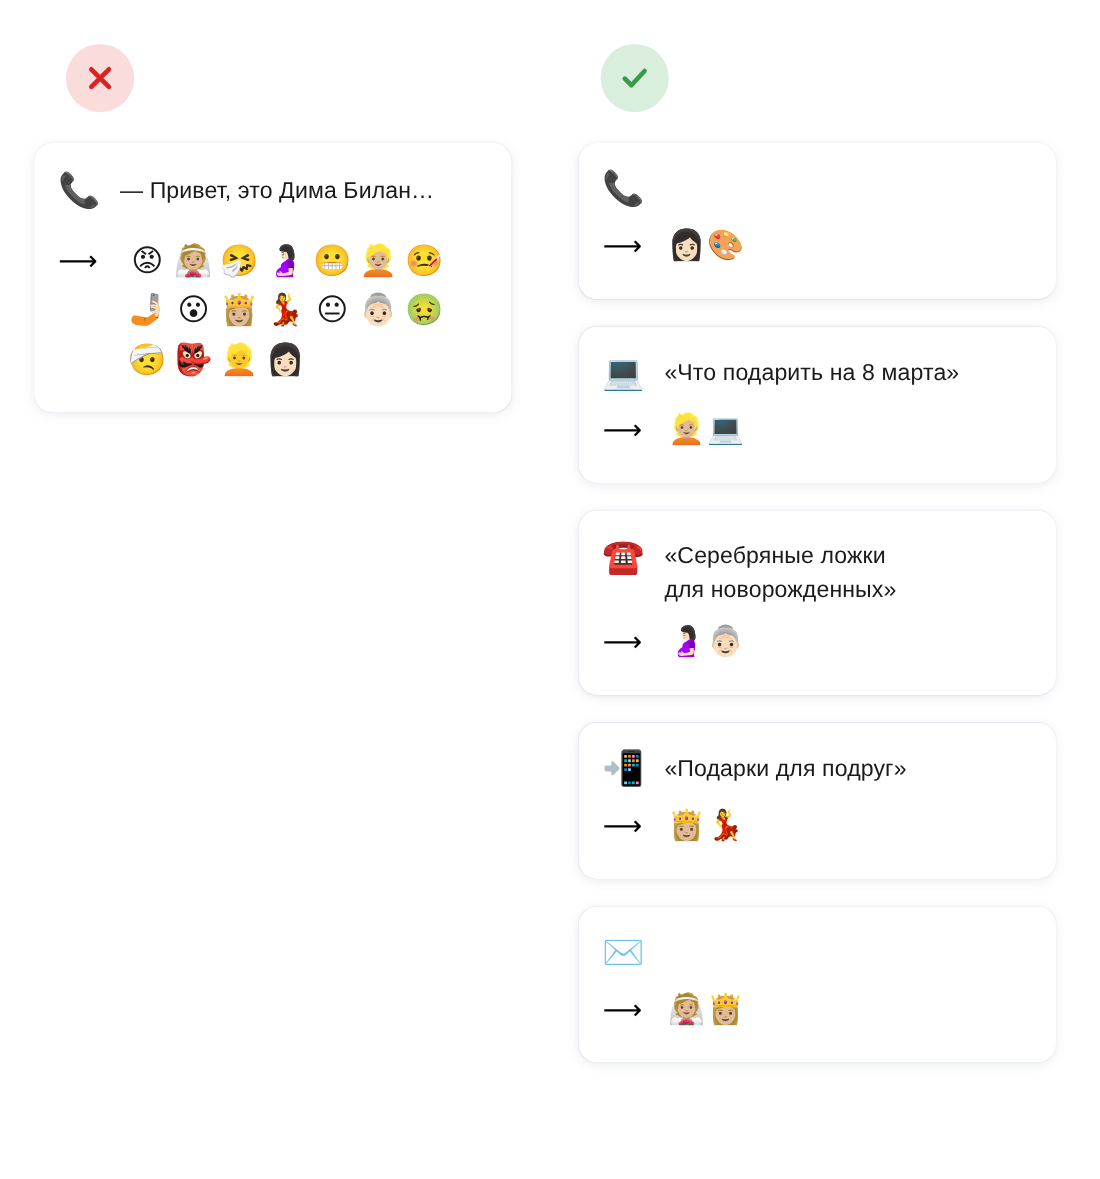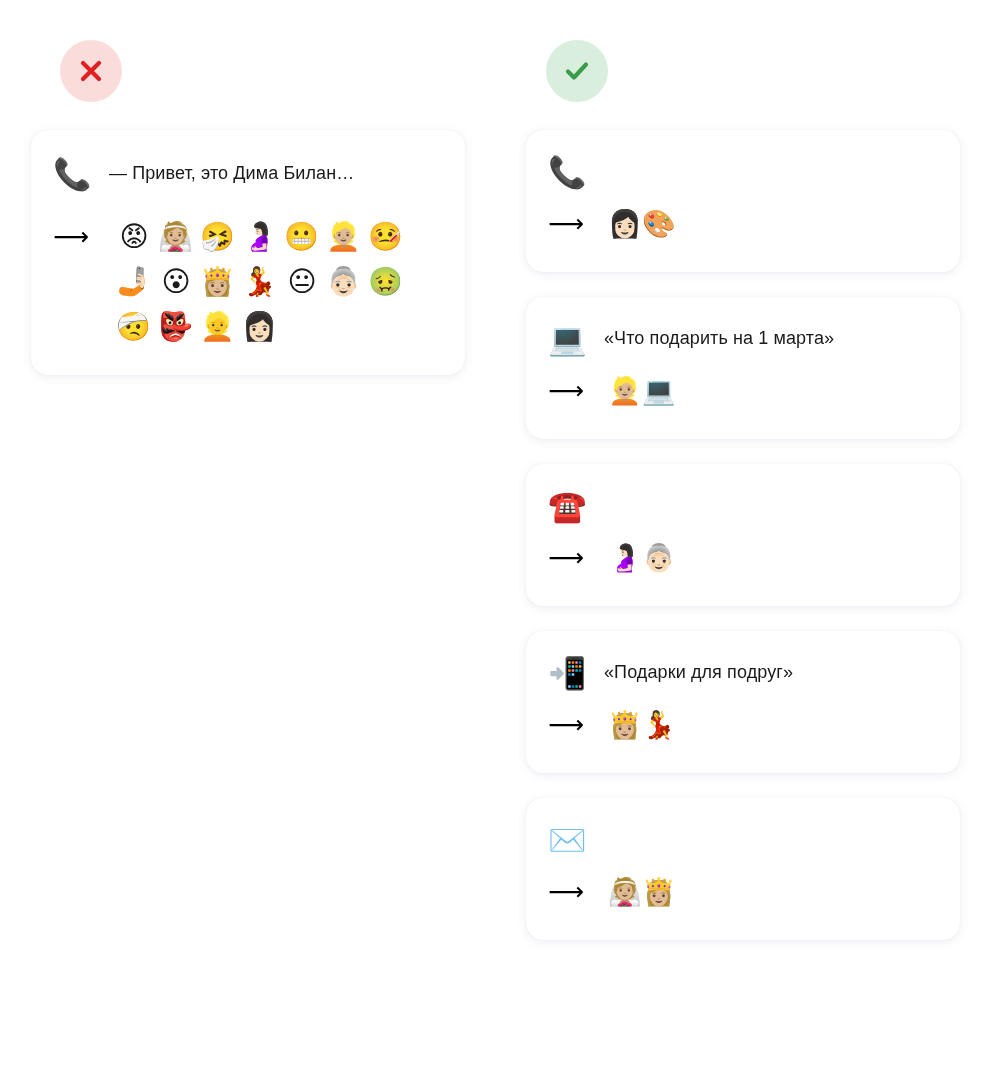--- a/index.html
+++ b/index.html
@@ -87,21 +87,21 @@
   .head-icon {
     flex: 0 0 auto;
     width: 42px;
     font-size: 31px;
     line-height: 40px;
     text-align: left;
     font-family: "DejaVu Sans", "Liberation Sans", sans-serif;
   }
   .head-title {
     flex: 1 1 auto;
-    font-size: 18px;
+    font-size: 21px;
     line-height: 31px;
     letter-spacing: 0.1px;
     color: #1a1a1a;
     padding-top: 4px;
     white-space: pre-line;
   }
 
   
   .result {
     display: flex;
@@ -223,31 +223,33 @@
       </div>
       <div class="result">
         <span class="arrow">⟶</span>
         <span class="result-emojis">👩🏻🎨</span>
       </div>
     </div>
 
     <div class="card card-good">
       <div class="head">
         <span class="head-icon">💻</span>
-        <span class="head-title">«Что подарить на 1 марта»</span>
+        <span class="head-title">«Что подарить на 8 марта»</span>
       </div>
       <div class="result">
         <span class="arrow">⟶</span>
         <span class="result-emojis">👱🏼💻</span>
       </div>
     </div>
 
     <div class="card card-good">
       <div class="head">
         <span class="head-icon">☎️</span>
+        <span class="head-title">«Серебряные ложки
+для новорожденных»</span>
       </div>
       <div class="result">
         <span class="arrow">⟶</span>
         <span class="result-emojis">🤰🏻👵🏻</span>
       </div>
     </div>
 
     <div class="card card-good">
       <div class="head">
         <span class="head-icon">📲</span>

